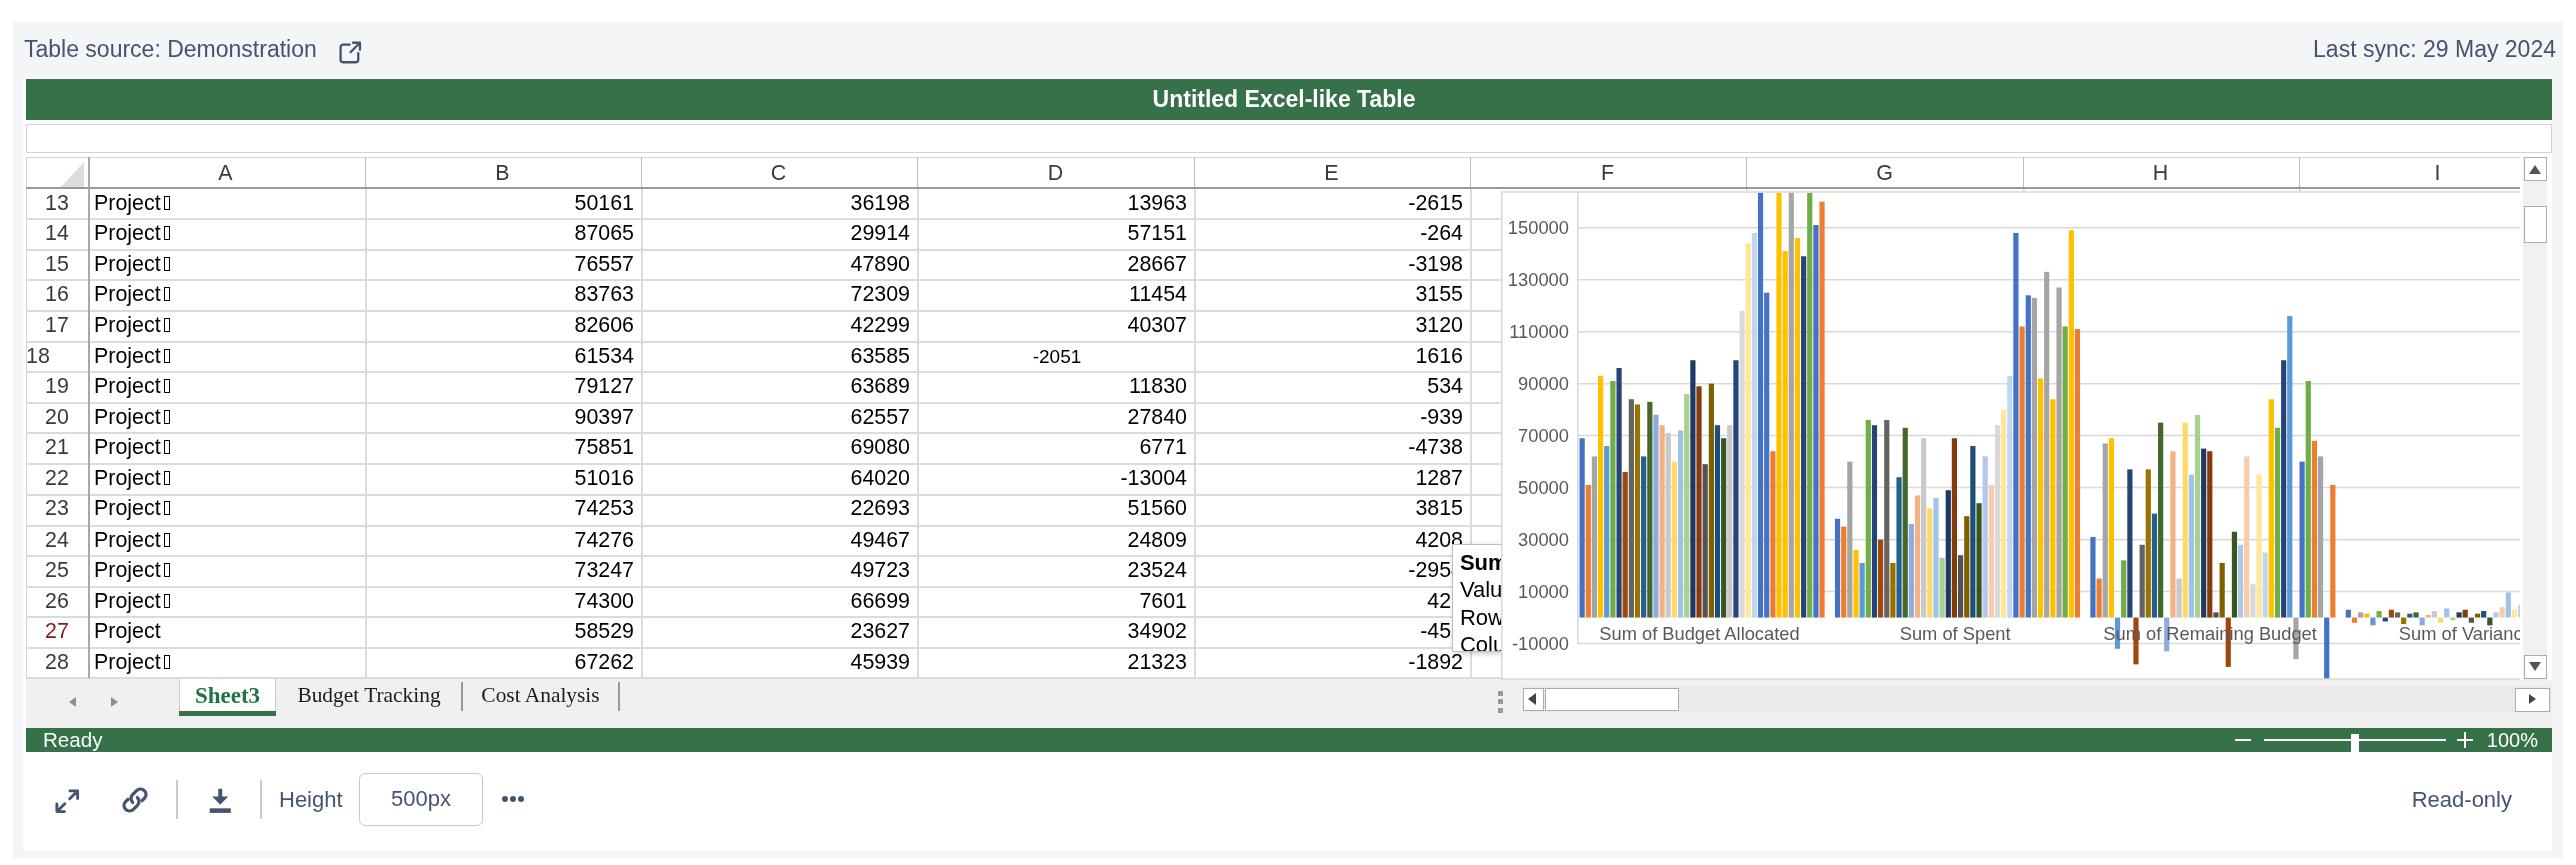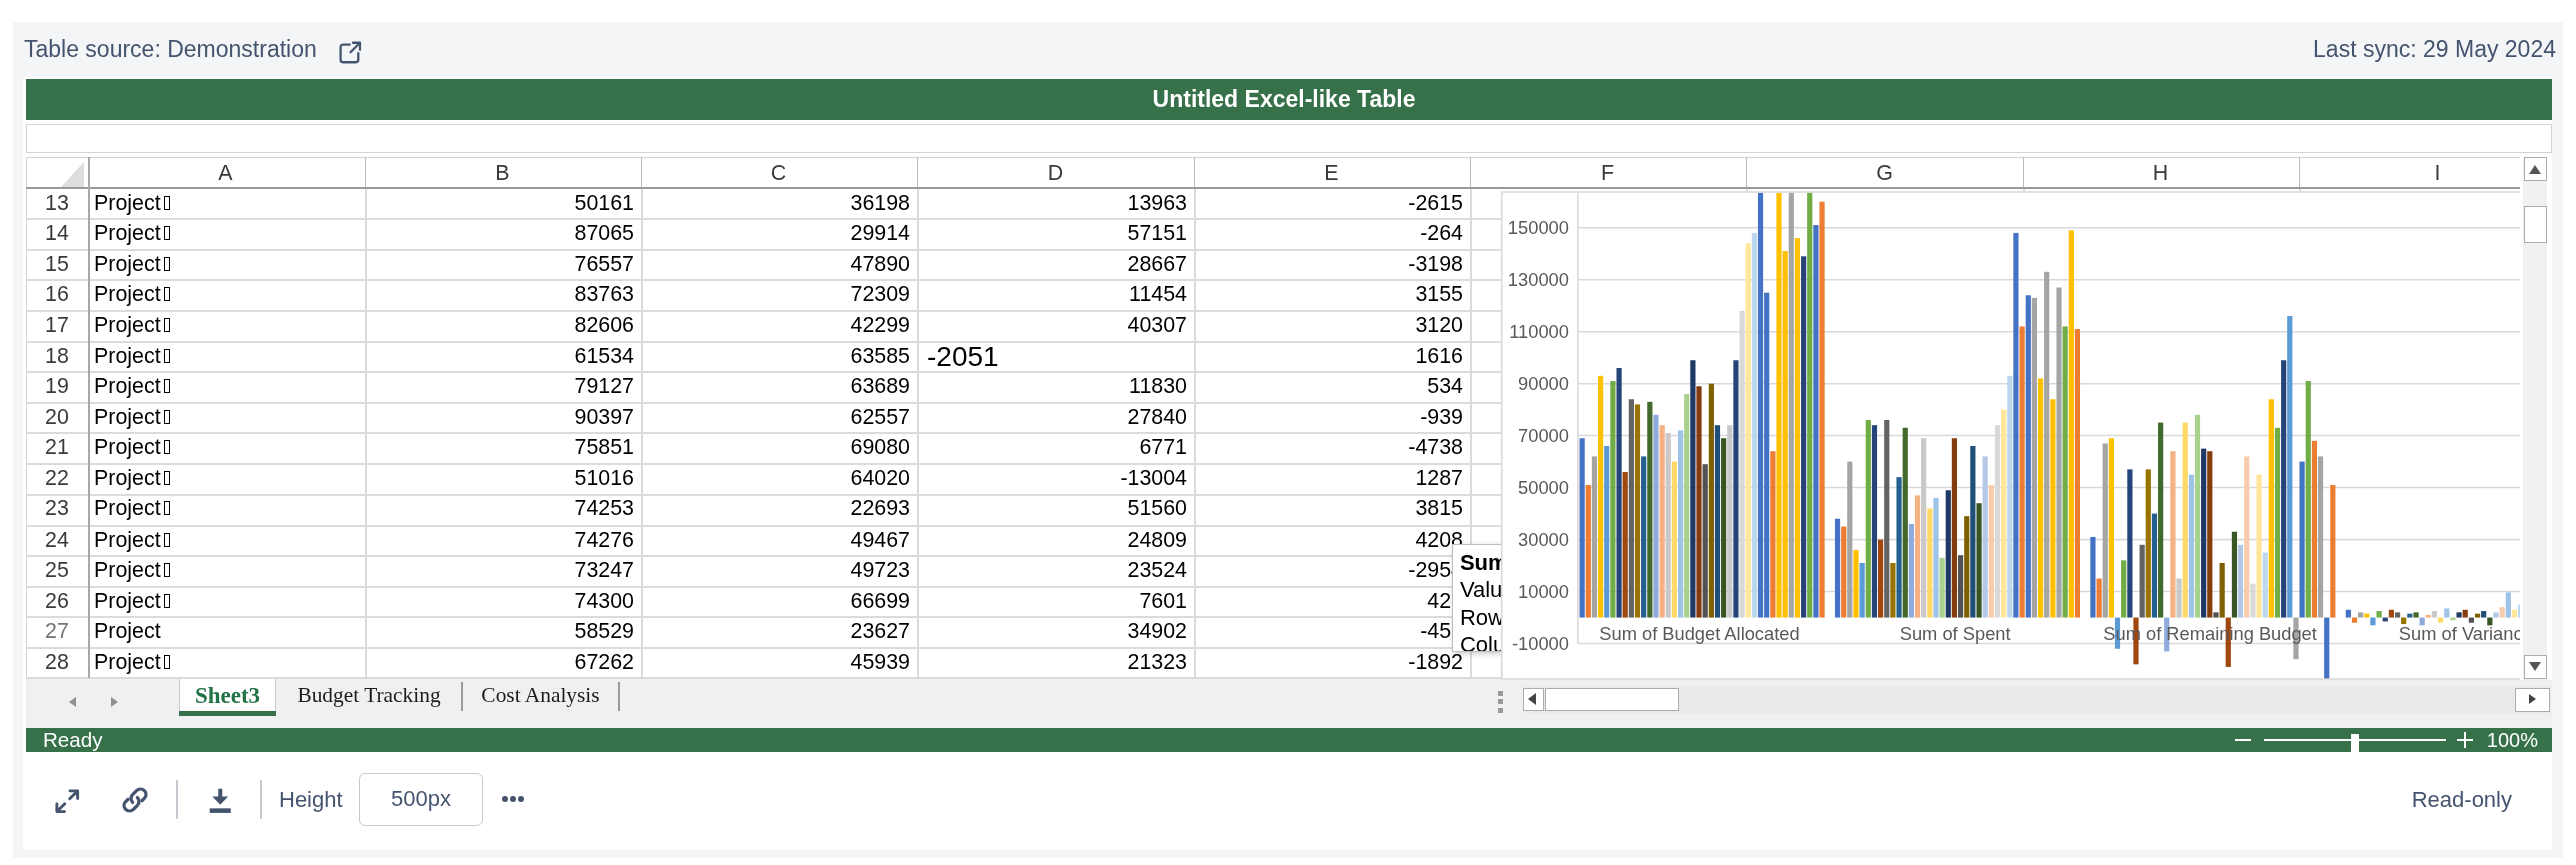--- a/index.html
+++ b/index.html
@@ -70,25 +70,25 @@
 <div style="position:absolute;left:927px;top:279px;width:260px;height:30.5px;line-height:31px;font-size:21.4px;color:#000;text-align:right;z-index:11">11454</div>
 <div style="position:absolute;left:1203px;top:279px;width:260px;height:30.5px;line-height:31px;font-size:21.4px;color:#000;text-align:right;z-index:11">3155</div>
 <div style="position:absolute;left:26px;top:341px;width:2494px;height:1.5px;background:#DADCDA;z-index:11"></div>
 <div style="position:absolute;left:26px;top:310px;width:62px;height:21px;line-height:30.5px;text-align:center;font-size:21.4px;color:#3A3A3A;z-index:11">17</div>
 <div style="position:absolute;left:94px;top:310px;width:265px;height:30.5px;line-height:31px;font-size:21.4px;color:#000;z-index:11;white-space:nowrap">Project<span style="display:inline-block;width:6.1px;height:14.5px;border:1.5px solid #000;box-sizing:border-box;margin-left:3.1px"></span></div>
 <div style="position:absolute;left:374px;top:310px;width:260px;height:30.5px;line-height:31px;font-size:21.4px;color:#000;text-align:right;z-index:11">82606</div>
 <div style="position:absolute;left:650px;top:310px;width:260px;height:30.5px;line-height:31px;font-size:21.4px;color:#000;text-align:right;z-index:11">42299</div>
 <div style="position:absolute;left:927px;top:310px;width:260px;height:30.5px;line-height:31px;font-size:21.4px;color:#000;text-align:right;z-index:11">40307</div>
 <div style="position:absolute;left:1203px;top:310px;width:260px;height:30.5px;line-height:31px;font-size:21.4px;color:#000;text-align:right;z-index:11">3120</div>
 <div style="position:absolute;left:26px;top:371px;width:2494px;height:1.5px;background:#DADCDA;z-index:11"></div>
-<div style="position:absolute;left:26px;top:341px;width:62px;height:30.5px;line-height:30.5px;text-align:center;font-size:21.4px;color:#3A3A3A;z-index:11">18</div>
+<div style="position:absolute;left:26px;top:341px;width:62px;height:30.5px;line-height:30.5px;font-size:21.4px;color:#3A3A3A;z-index:11">18</div>
 <div style="position:absolute;left:94px;top:341px;width:265px;height:30.5px;line-height:31px;font-size:21.4px;color:#000;z-index:11;white-space:nowrap">Project<span style="display:inline-block;width:6.1px;height:14.5px;border:1.5px solid #000;box-sizing:border-box;margin-left:3.1px"></span></div>
 <div style="position:absolute;left:374px;top:341px;width:260px;height:30.5px;line-height:31px;font-size:21.4px;color:#000;text-align:right;z-index:11">61534</div>
 <div style="position:absolute;left:650px;top:341px;width:260px;height:30.5px;line-height:31px;font-size:21.4px;color:#000;text-align:right;z-index:11">63585</div>
-<div style="position:absolute;left:927px;top:341px;width:260px;height:43px;line-height:31px;font-size:28px;color:#000;text-align:left;z-index:11">-2051</div>
+<div style="position:absolute;left:927px;top:341px;width:260px;height:43px;line-height:31px;font-size:19px;color:#000;text-align:center;z-index:11">-2051</div>
 <div style="position:absolute;left:1203px;top:341px;width:260px;height:30.5px;line-height:31px;font-size:21.4px;color:#000;text-align:right;z-index:11">1616</div>
 <div style="position:absolute;left:26px;top:402px;width:2494px;height:1.5px;background:#DADCDA;z-index:11"></div>
 <div style="position:absolute;left:26px;top:371px;width:62px;height:30.5px;line-height:30.5px;text-align:center;font-size:21.4px;color:#3A3A3A;z-index:11">19</div>
 <div style="position:absolute;left:94px;top:371px;width:265px;height:30.5px;line-height:31px;font-size:21.4px;color:#000;z-index:11;white-space:nowrap">Project<span style="display:inline-block;width:6.1px;height:14.5px;border:1.5px solid #000;box-sizing:border-box;margin-left:3.1px"></span></div>
 <div style="position:absolute;left:374px;top:371px;width:260px;height:30.5px;line-height:31px;font-size:21.4px;color:#000;text-align:right;z-index:11">79127</div>
 <div style="position:absolute;left:650px;top:371px;width:260px;height:30.5px;line-height:31px;font-size:21.4px;color:#000;text-align:right;z-index:11">63689</div>
 <div style="position:absolute;left:927px;top:371px;width:260px;height:30.5px;line-height:31px;font-size:21.4px;color:#000;text-align:right;z-index:11">11830</div>
 <div style="position:absolute;left:1203px;top:371px;width:260px;height:30.5px;line-height:31px;font-size:21.4px;color:#000;text-align:right;z-index:11">534</div>
 <div style="position:absolute;left:26px;top:432px;width:2494px;height:1.5px;background:#DADCDA;z-index:11"></div>
 <div style="position:absolute;left:26px;top:402px;width:62px;height:30.5px;line-height:30.5px;text-align:center;font-size:21.4px;color:#3A3A3A;z-index:11">20</div>
@@ -133,21 +133,21 @@
 <div style="position:absolute;left:927px;top:555px;width:260px;height:30.5px;line-height:31px;font-size:21.4px;color:#000;text-align:right;z-index:11">23524</div>
 <div style="position:absolute;left:1203px;top:555px;width:260px;height:30.5px;line-height:31px;font-size:21.4px;color:#000;text-align:right;z-index:11">-2954</div>
 <div style="position:absolute;left:26px;top:616px;width:2494px;height:1.5px;background:#DADCDA;z-index:11"></div>
 <div style="position:absolute;left:26px;top:586px;width:62px;height:30.5px;line-height:30.5px;text-align:center;font-size:21.4px;color:#3A3A3A;z-index:11">26</div>
 <div style="position:absolute;left:94px;top:586px;width:265px;height:30.5px;line-height:31px;font-size:21.4px;color:#000;z-index:11;white-space:nowrap">Project<span style="display:inline-block;width:6.1px;height:14.5px;border:1.5px solid #000;box-sizing:border-box;margin-left:3.1px"></span></div>
 <div style="position:absolute;left:374px;top:586px;width:260px;height:30.5px;line-height:31px;font-size:21.4px;color:#000;text-align:right;z-index:11">74300</div>
 <div style="position:absolute;left:650px;top:586px;width:260px;height:30.5px;line-height:31px;font-size:21.4px;color:#000;text-align:right;z-index:11">66699</div>
 <div style="position:absolute;left:927px;top:586px;width:260px;height:30.5px;line-height:31px;font-size:21.4px;color:#000;text-align:right;z-index:11">7601</div>
 <div style="position:absolute;left:1203px;top:586px;width:260px;height:30.5px;line-height:31px;font-size:21.4px;color:#000;text-align:right;z-index:11">429</div>
 <div style="position:absolute;left:26px;top:647px;width:2494px;height:1.5px;background:#DADCDA;z-index:11"></div>
-<div style="position:absolute;left:26px;top:616px;width:62px;height:27px;line-height:30.5px;text-align:center;font-size:21.4px;color:#737373;z-index:11">27</div>
+<div style="position:absolute;left:26px;top:616px;width:62px;height:27px;line-height:30.5px;text-align:center;font-size:21.4px;color:#7f1d1d;z-index:11">27</div>
 <div style="position:absolute;left:94px;top:616px;width:265px;height:30.5px;line-height:31px;font-size:21.4px;color:#000;z-index:11;white-space:nowrap">Project</div>
 <div style="position:absolute;left:374px;top:616px;width:260px;height:30.5px;line-height:31px;font-size:21.4px;color:#000;text-align:right;z-index:11">58529</div>
 <div style="position:absolute;left:650px;top:616px;width:260px;height:30.5px;line-height:31px;font-size:21.4px;color:#000;text-align:right;z-index:11">23627</div>
 <div style="position:absolute;left:927px;top:616px;width:260px;height:30.5px;line-height:31px;font-size:21.4px;color:#000;text-align:right;z-index:11">34902</div>
 <div style="position:absolute;left:1203px;top:616px;width:260px;height:30.5px;line-height:31px;font-size:21.4px;color:#000;text-align:right;z-index:11">-452</div>
 <div style="position:absolute;left:26px;top:677px;width:2494px;height:1.5px;background:#DADCDA;z-index:11"></div>
 <div style="position:absolute;left:26px;top:647px;width:62px;height:30.5px;line-height:30.5px;text-align:center;font-size:21.4px;color:#3A3A3A;z-index:11">28</div>
 <div style="position:absolute;left:94px;top:647px;width:265px;height:30.5px;line-height:31px;font-size:21.4px;color:#000;z-index:11;white-space:nowrap">Project<span style="display:inline-block;width:6.1px;height:14.5px;border:1.5px solid #000;box-sizing:border-box;margin-left:3.1px"></span></div>
 <div style="position:absolute;left:374px;top:647px;width:260px;height:30.5px;line-height:31px;font-size:21.4px;color:#000;text-align:right;z-index:11">67262</div>
 <div style="position:absolute;left:650px;top:647px;width:260px;height:30.5px;line-height:31px;font-size:21.4px;color:#000;text-align:right;z-index:11">45939</div>

